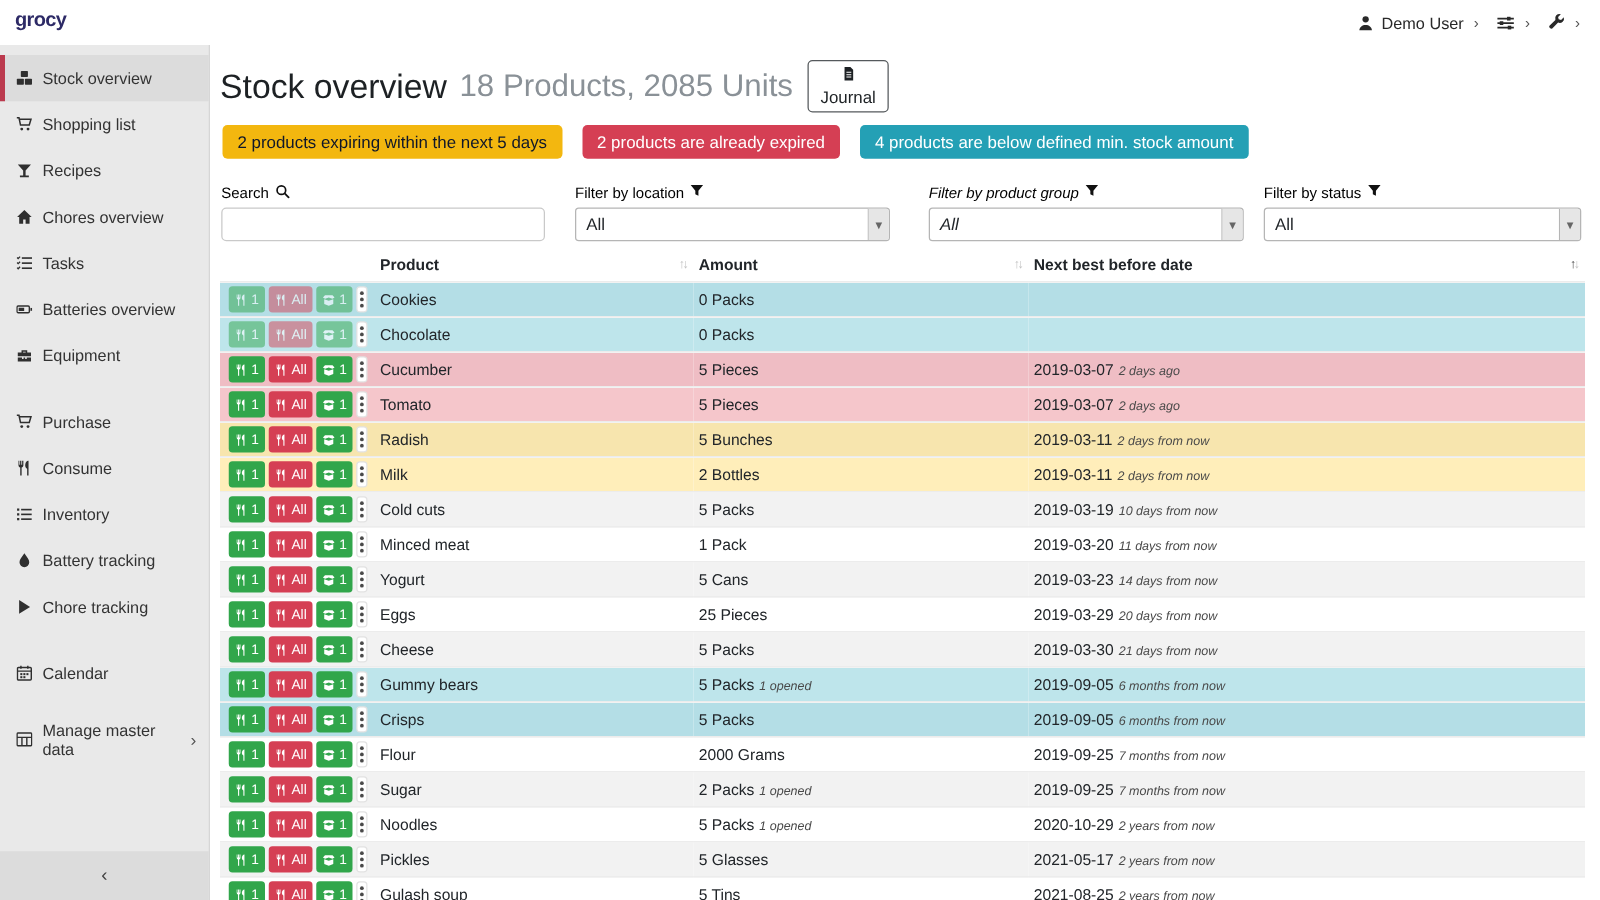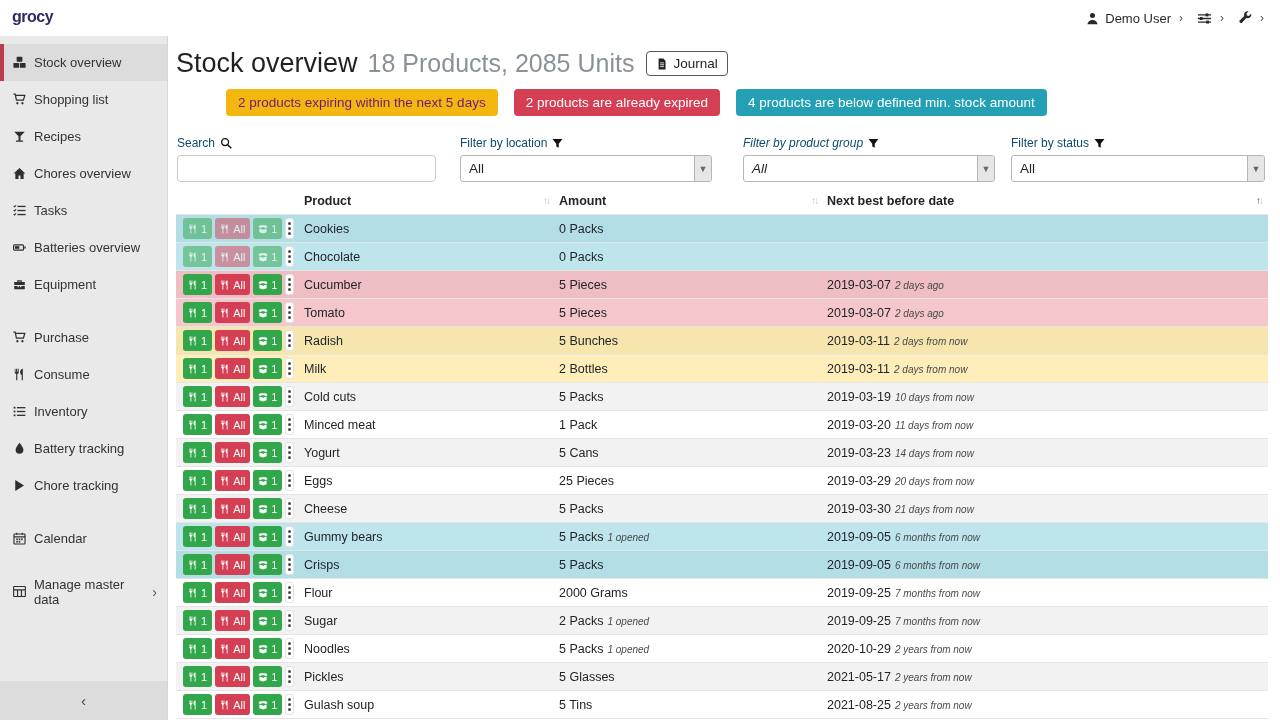--- a/index.html
+++ b/index.html
@@ -32,31 +32,31 @@
                  color:#444; font-size:15px; cursor:pointer; }
 
   
   .main { position:absolute; top:36px; left:168px; width:1112px; bottom:0; background:#fff; padding:10px 12px 0 8px; }
 
   .title-row { display:flex; align-items:center; margin-top:2px; }
   .page-title { font-size:27px; font-weight:500; color:#1d2124; }
   .page-subtitle { font-size:25px; font-weight:400; color:#8a9197; margin-left:10px; }
   .journal-btn { margin-left:12px; display:inline-flex; align-items:center; gap:5px; border:1px solid #55595c;
                  background:#fff; border-radius:4px; padding:4px 9px; font-size:13.5px; color:#1d2124; cursor:pointer;
-                 font-family:inherit; }
+                 font-family:inherit;flex-direction:column; }
 
   .alerts { display:flex; gap:16px; margin-top:10px; margin-left:2px; }
   .alert-badge { border-radius:4px; padding:6px 12px; font-size:13.5px; cursor:pointer; }
-  .alert-warning { background:var(--c-warning); color:#701a75;margin-left:48px; }
+  .alert-warning { background:var(--c-warning); color:#0f172a; }
   .alert-danger  { background:var(--c-danger);  color:#fff; }
   .alert-info    { background:var(--c-info);    color:#fff; }
 
   .filters { display:flex; margin-top:20px; margin-left:1px; }
   .filter-block { display:flex; flex-direction:column; }
-  .filter-label { font-size:12px; color:#0c4a6e; margin-bottom:5px; display:flex; align-items:center; gap:5px; }
+  .filter-label { font-size:12px; color:#000000; margin-bottom:5px; display:flex; gap:5px; }
   .filter-label .svg-icon { color:#111; }
   .f-search { width:259px; }
   .f-loc    { width:252px; margin-left:24px; }
   .f-group  { width:252px; margin-left:31px;font-style:italic; }
   .f-status { width:254px; margin-left:16px; }
   .text-input { height:27px; border:1px solid #c9c9c9; border-radius:4px; padding:0 8px; font-size:13.5px; width:100%;
                 font-family:inherit; outline:none; background:#fff; }
   .select-wrap { position:relative; height:27px; }
   .select-box { height:27px; border:1px solid #b5b5b5; border-radius:3px; background:#fff; font-size:13.5px;
                 display:flex; align-items:center; padding:0 8px; cursor:pointer; color:#212529; }

